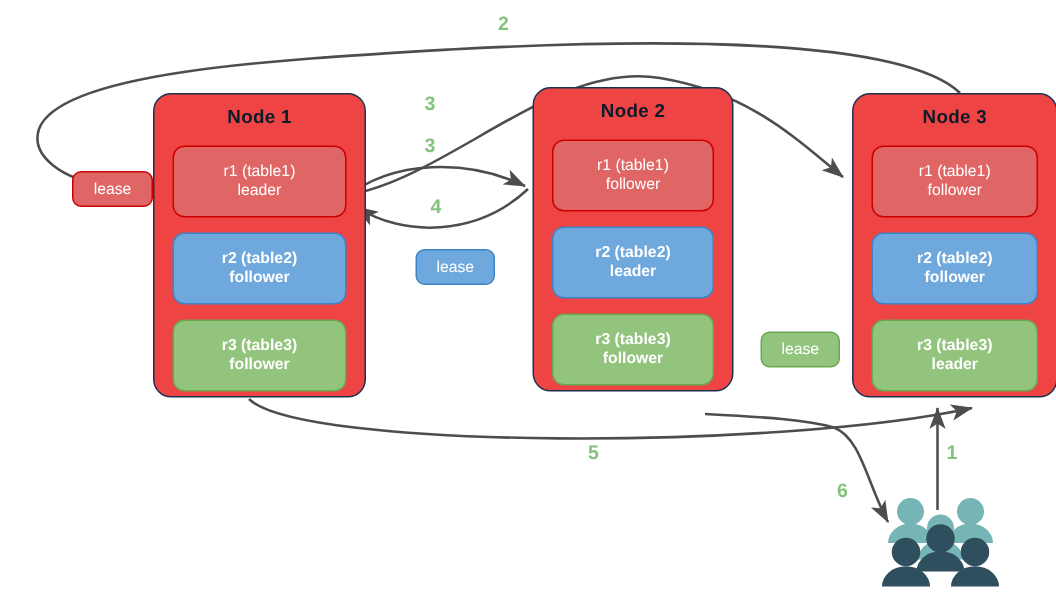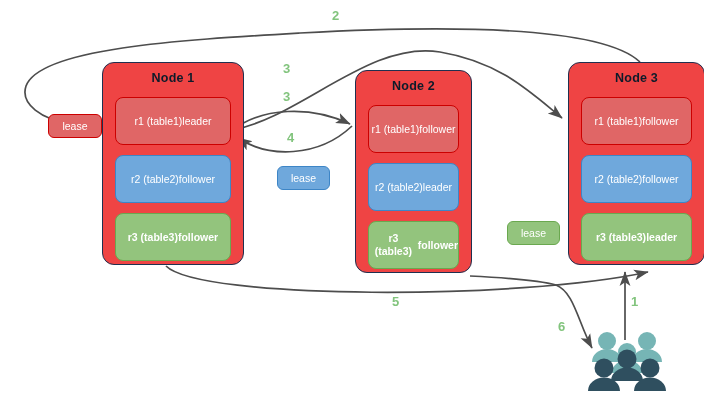--- a/index.html
+++ b/index.html
@@ -9,26 +9,26 @@
   .node-box{
     position:absolute;border:1.6px solid #1f3050;border-radius:12px;
     background:#ef4444;box-sizing:border-box;
   }
   .node-title{
     position:absolute;left:0;right:0;top:8px;text-align:center;
     font-size:12.5px;font-weight:bold;color:#0d1b2a;letter-spacing:.2px;
   }
   .replica{
     position:absolute;left:12px;right:12px;height:48px;border-radius:8px;
-    box-sizing:border-box;display:flex;flex-direction:row;align-items:center;
+    box-sizing:border-box;display:flex;flex-direction:column;align-items:center;
     justify-content:center;color:#ffffff;font-size:10.5px;line-height:13px;
     text-align:center;
   }
   .rep-red{background:#e06666;border:1.6px solid #cc0000;}
-  .rep-blue{background:#6fa8dc;border:1.6px solid #3d85c6;}
+  .rep-blue{background:#6fa8dc;border:1.6px solid #3d85c6;font-weight:bold;}
   .rep-green{background:#93c47d;border:1.6px solid #6aa84f;font-weight:bold;}
   .rep-line{display:block;}
   .lease{
     position:absolute;border-radius:6px;box-sizing:border-box;
     display:flex;align-items:center;justify-content:center;
     color:#ffffff;font-size:10.5px;height:24px;
   }
   .lease-red{background:#e06666;border:1.6px solid #cc0000;}
   .lease-blue{background:#6fa8dc;border:1.6px solid #3d85c6;}
   .lease-green{background:#93c47d;border:1.6px solid #6aa84f;}
@@ -89,21 +89,21 @@
     <div class="replica rep-blue" style="top:92px;">
       <span class="rep-line">r2 (table2)</span>
       <span class="rep-line">follower</span>
     </div>
     <div class="replica rep-green" style="top:150px;">
       <span class="rep-line">r3 (table3)</span>
       <span class="rep-line">follower</span>
     </div>
   </div>
 
-  <div class="node-box" style="left:355px;top:70px;width:117px;height:203px;">
+  <div class="node-box" style="left:355px;top:58px;width:134px;height:203px;">
     <div class="node-title">Node 2</div>
     <div class="replica rep-red" style="top:34px;">
       <span class="rep-line">r1 (table1)</span>
       <span class="rep-line">follower</span>
     </div>
     <div class="replica rep-blue" style="top:92px;">
       <span class="rep-line">r2 (table2)</span>
       <span class="rep-line">leader</span>
     </div>
     <div class="replica rep-green" style="top:150px;">

